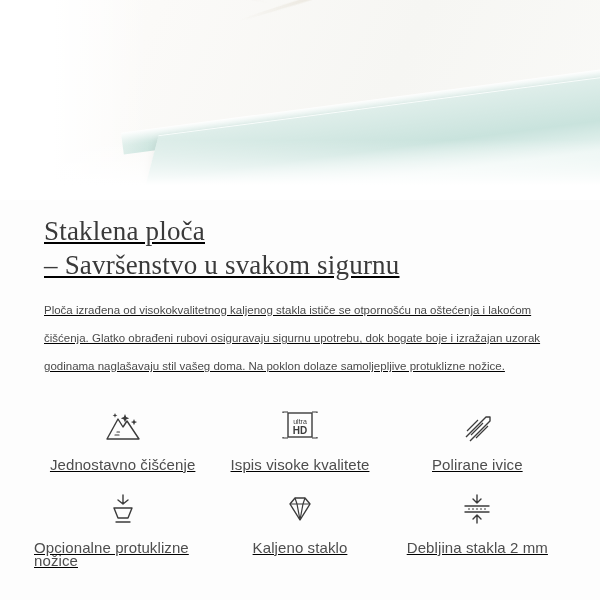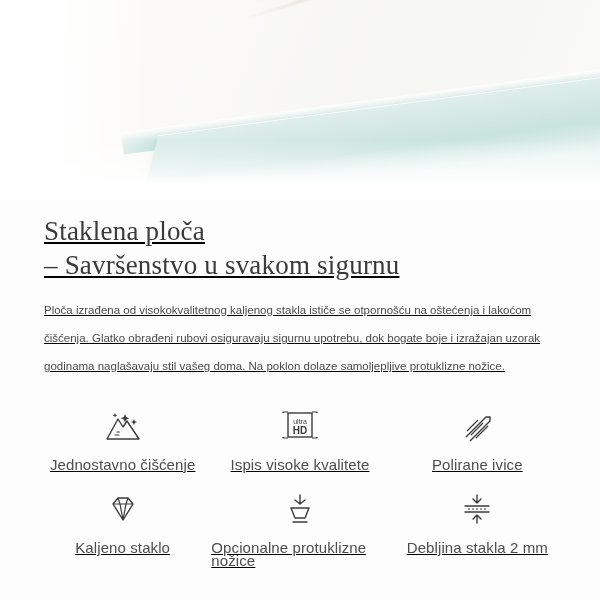--- a/index.html
+++ b/index.html
@@ -202,37 +202,37 @@
         <svg width="40" height="34" viewBox="0 0 40 34">
           <path d="M9 27 L29 7 L33 7 L33 11 L13 31" fill="none" stroke="#3b3b3b" stroke-width="1.4" stroke-linejoin="round"></path>
           <path d="M14 25 L26 13 M19 28 L31 16 M10 21 L21 10" stroke="#3b3b3b" stroke-width="1.2"></path>
         </svg>
       </div>
       <div class="feature-label">Polirane ivice</div>
     </div>
 
     <div class="feature">
       <div class="feature-icon">
-        <svg width="40" height="34" viewBox="0 0 40 34">
-          <path d="M10 11 L15 5 L25 5 L30 11 L20 27 Z" fill="none" stroke="#3b3b3b" stroke-width="1.4" stroke-linejoin="round"></path>
-          <path d="M10 11 L30 11 M15 5 L17 11 L20 27 M25 5 L23 11 L20 27" fill="none" stroke="#3b3b3b" stroke-width="1.2"></path>
-        </svg>
-      </div>
-      <div class="feature-label">Kaljeno staklo</div>
-    </div>
-
-    <div class="feature">
-      <div class="feature-icon">
         <svg width="40" height="36" viewBox="0 0 40 36">
           <path d="M20 3 L20 12 M20 12 L15 8 M20 12 L25 8" fill="none" stroke="#3b3b3b" stroke-width="1.4" stroke-linecap="round" stroke-linejoin="round"></path>
           <path d="M11 16 L29 16 L25 26 L15 26 Z" fill="none" stroke="#3b3b3b" stroke-width="1.4" stroke-linejoin="round"></path>
           <path d="M13 30 L27 30" stroke="#3b3b3b" stroke-width="1.4" stroke-linecap="round"></path>
         </svg>
       </div>
       <div class="feature-label">Opcionalne protuklizne nožice</div>
+    </div>
+
+    <div class="feature">
+      <div class="feature-icon">
+        <svg width="40" height="34" viewBox="0 0 40 34">
+          <path d="M10 11 L15 5 L25 5 L30 11 L20 27 Z" fill="none" stroke="#3b3b3b" stroke-width="1.4" stroke-linejoin="round"></path>
+          <path d="M10 11 L30 11 M15 5 L17 11 L20 27 M25 5 L23 11 L20 27" fill="none" stroke="#3b3b3b" stroke-width="1.2"></path>
+        </svg>
+      </div>
+      <div class="feature-label">Kaljeno staklo</div>
     </div>
 
     <div class="feature">
       <div class="feature-icon">
         <svg width="40" height="36" viewBox="0 0 40 36">
           <path d="M20 3 L20 11 M16 7 L20 11 L24 7" fill="none" stroke="#3b3b3b" stroke-width="1.4" stroke-linecap="round" stroke-linejoin="round"></path>
           <path d="M8 14 L32 14 M8 20 L32 20" stroke="#3b3b3b" stroke-width="1.4" stroke-linecap="round"></path>
           <path d="M11 17 L29 17" stroke="#3b3b3b" stroke-width="1" stroke-dasharray="2 2"></path>
           <path d="M20 31 L20 23 M16 27 L20 23 L24 27" fill="none" stroke="#3b3b3b" stroke-width="1.4" stroke-linecap="round" stroke-linejoin="round"></path>
         </svg>

